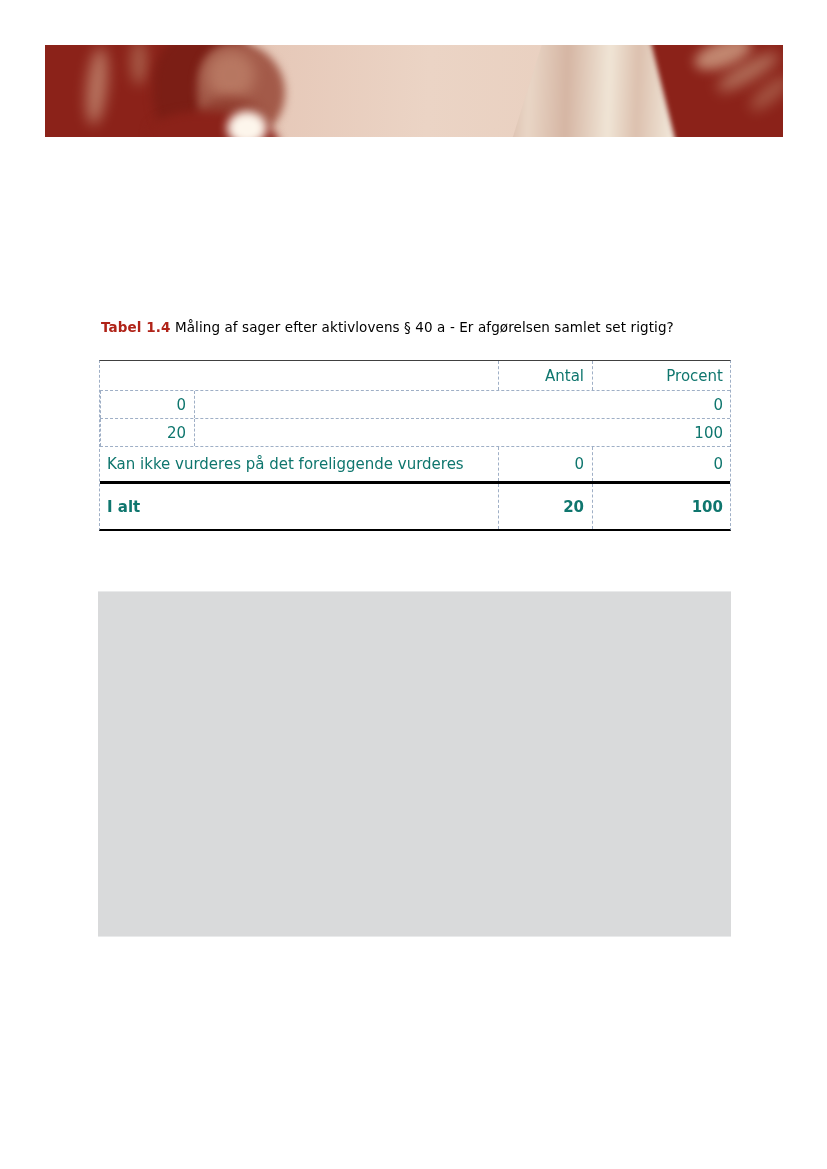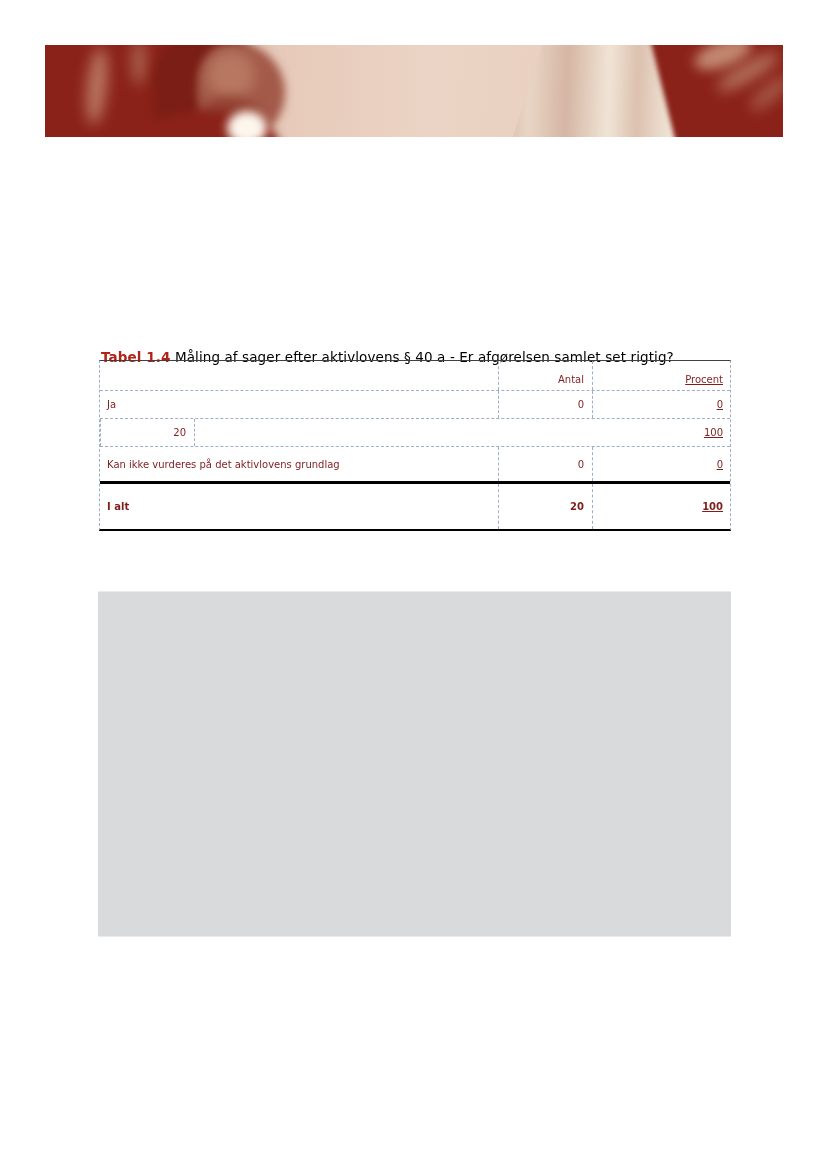--- a/index.html
+++ b/index.html
@@ -91,43 +91,43 @@
   }
   .bnr-right-streak3 {
     left: 700px; top: 40px; width: 50px; height: 16px;
     background: #b87c62; border-radius: 50%;
     transform: rotate(-40deg); filter: blur(7px); opacity: .6;
   }
 
   
   .caption {
     position: absolute;
-    left: 101px; top: 349px; width: 650px;
+    left: 101px; top: 319px; width: 650px;
     font-size: 13.5px; color: #000000; letter-spacing: 0.1px;
   }
   .caption .caption-label {
     font-weight: 700; color: #b02318;
   }
 
   
   .dtable {
     position: absolute;
     left: 99px; top: 360px; width: 632px;
-    font-size: 10px; color: #7f1d1d;
+    font-size: 15px; color: #0f766e;
     border-left: 1px dashed #9fafc6;
     border-right: 1px dashed #9fafc6;
     border-top: 1px solid #404040;
     border-bottom: 2px solid #000000;
   }
   .trow { display: flex; width: 100%; }
   .trow .c1 { width: 398px; display: flex; align-items: center; padding: 0 6px 0 7px; }
   .trow .c2 { width: 94px;  display: flex; align-items: center; justify-content: flex-end;
               padding: 0 8px; border-left: 1px dashed #9fafc6; }
   .trow .c3 { flex: 1;      display: flex; align-items: center; justify-content: flex-end;
-              padding: 0 7px; border-left: 1px dashed #9fafc6; text-decoration: underline; }
+              padding: 0 7px; border-left: 1px dashed #9fafc6; }
   .trow-head { height: 30px; border-bottom: 1px dashed #9fafc6; }
   .trow-head .c2, .trow-head .c3 { align-items: flex-end; padding-bottom: 5px; }
   .trow-body { height: 28px; border-bottom: 1px dashed #9fafc6; }
   .trow-body.tall { height: 34px; border-bottom: none; }
   .trow-total { height: 48px; border-top: 3px solid #000000; font-weight: 700; }
 
   
   .chart-placeholder {
     position: absolute;
     left: 98px; top: 591px; width: 633px; height: 346px;
@@ -167,32 +167,31 @@
 
   <div class="dtable">
 
     <div class="trow trow-head">
       <div class="c1"></div>
       <div class="c2">Antal</div>
       <div class="c3">Procent</div>
     </div>
 
     <div class="trow trow-body">
-      <div class="c1">Ja</div>
       <div class="c2">0</div>
       <div class="c3">0</div>
     </div>
 
     <div class="trow trow-body">
       <div class="c2">20</div>
       <div class="c3">100</div>
     </div>
 
     <div class="trow trow-body tall">
-      <div class="c1">Kan ikke vurderes på det aktivlovens grundlag</div>
+      <div class="c1">Kan ikke vurderes på det foreliggende vurderes</div>
       <div class="c2">0</div>
       <div class="c3">0</div>
     </div>
 
     <div class="trow trow-total">
       <div class="c1">I alt</div>
       <div class="c2">20</div>
       <div class="c3">100</div>
     </div>
 

